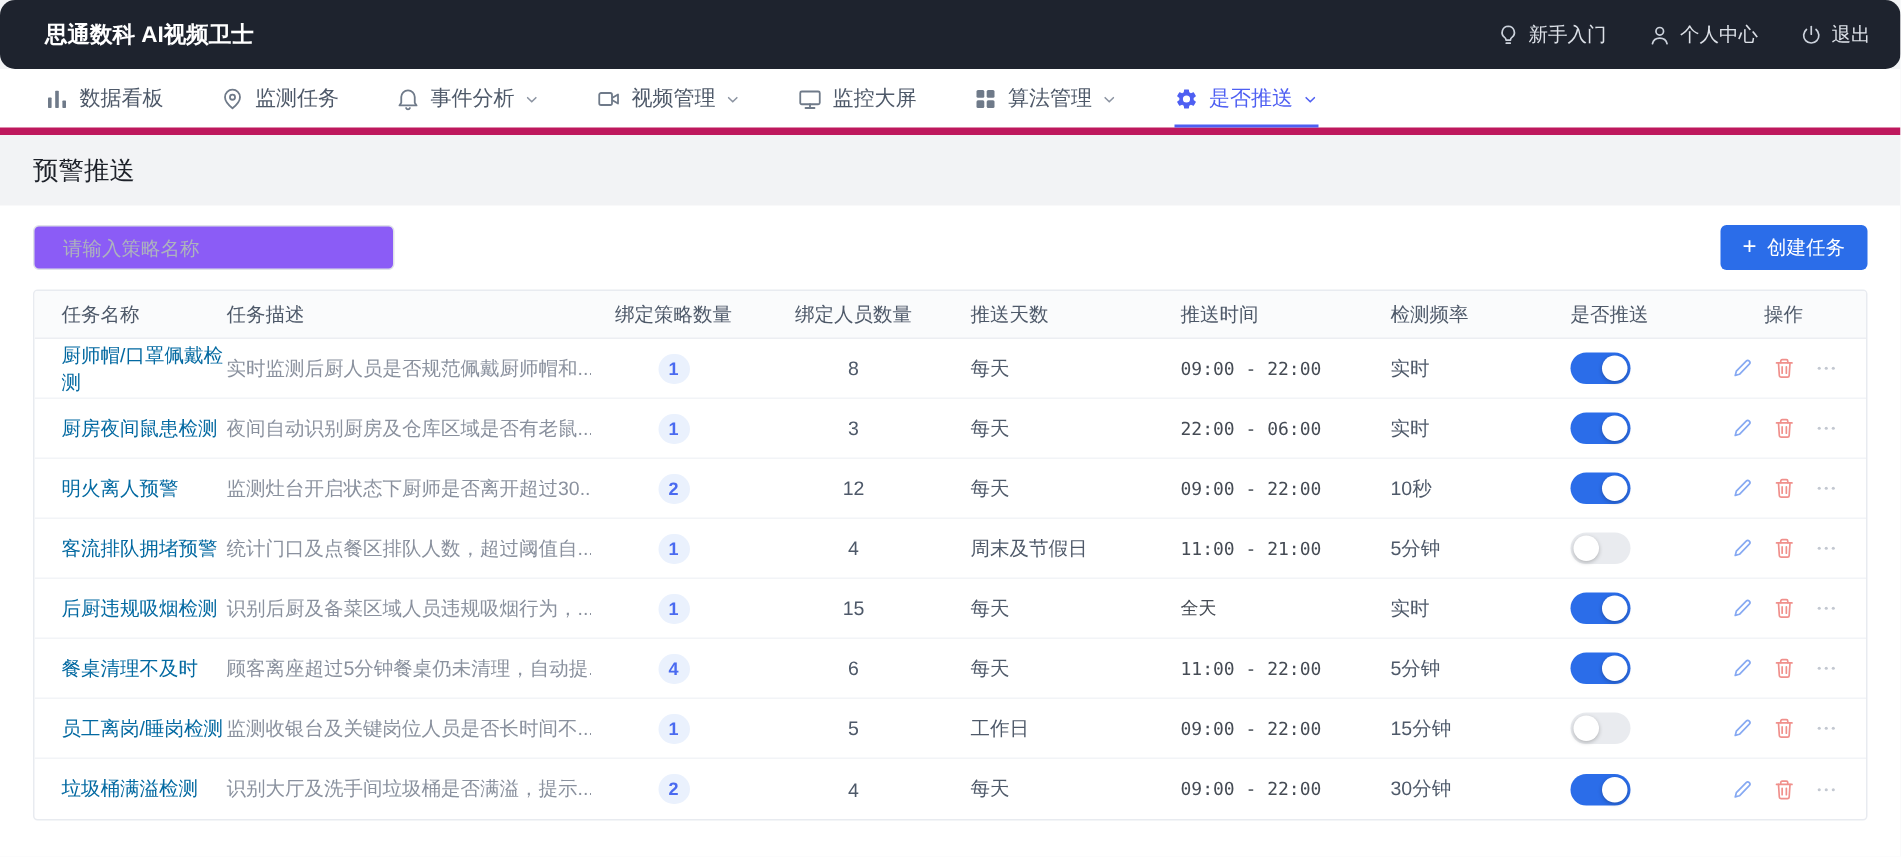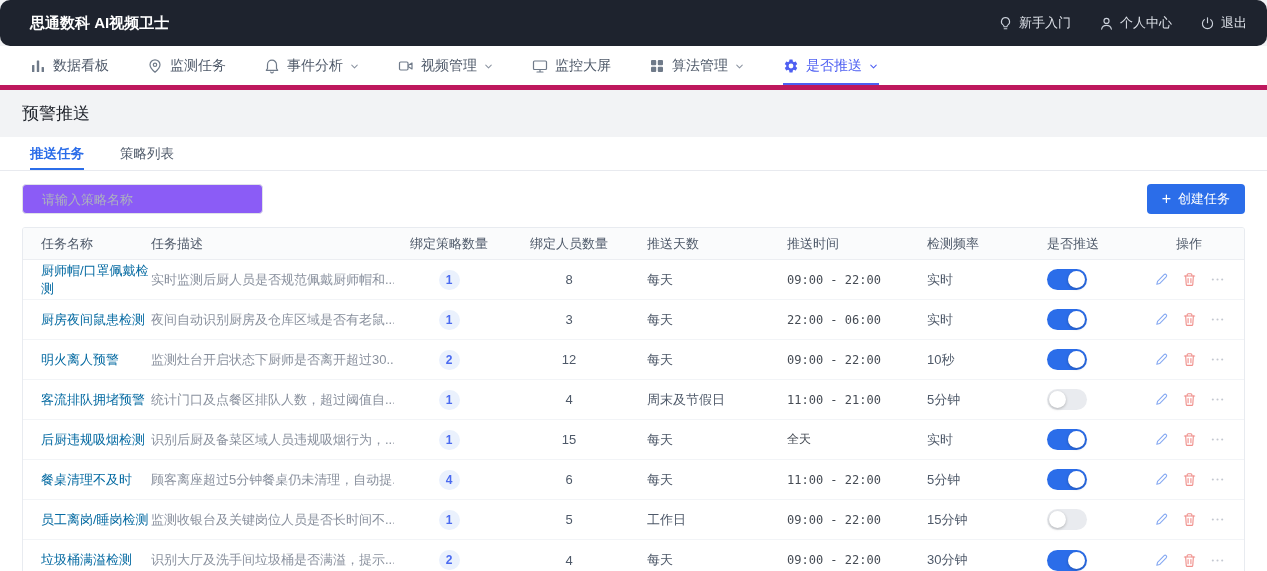--- a/index.html
+++ b/index.html
@@ -224,24 +224,20 @@
         </span>
       </div>
     </div>
 </div>
 
 <div class="page-head">
   <h1>预警推送</h1>
 </div>
 
 <div class="card">
-  <div class="tabs">
-      <div class="tab active">推送任务</div>
-      <div class="tab">策略列表</div>
-    </div>
 
   <div class="toolbar">
     <div class="search">
       <span class="s-ic"></span>
       <input placeholder="请输入策略名称" style="">
     </div>
     <button class="create-btn">
       <span class="plus">+</span>
       <span>创建任务</span>
     </button>

